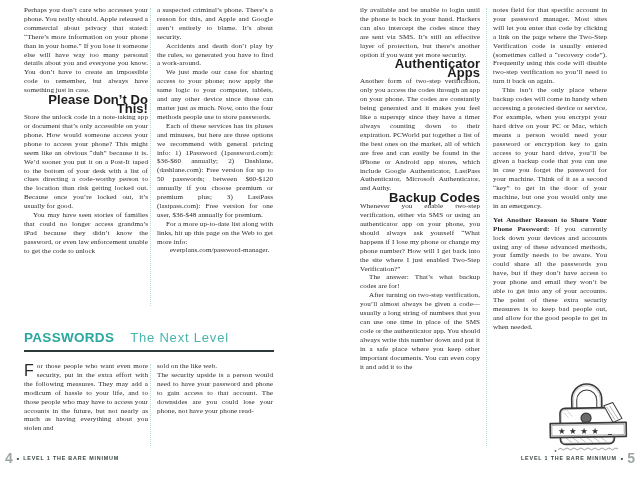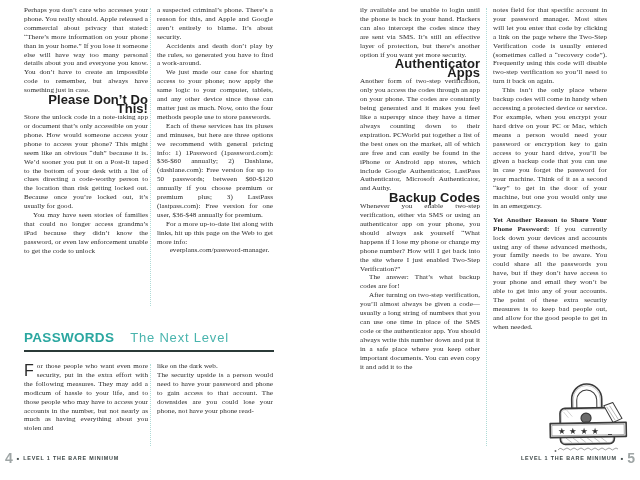--- a/index.html
+++ b/index.html
@@ -64,27 +64,27 @@
     <p>Each of these services has its pluses and minuses, but here are three options we recommend with general pricing info: 1) 1Password (1password.com): $36-$60 annually; 2) Dashlane, (dashlane.com): Free version for up to 50 passwords; between $60-$120 annually if you choose premium or premium plus; 3) LastPass (lastpass.com): Free version for one user, $36-$48 annually for premium.</p>
     <p>For a more up-to-date list along with links, hit up this page on the Web to get more info:</p>
     <p class="boldline">everplans.com/password-manager.</p>
   </div>
 
   <div class="section-head">
     <span class="main">PASSWORDS</span><span class="sub">The Next Level</span>
   </div>
 
   <div class="col" style="left:24px;top:362px;width:124px;">
-    <p class="first"><span class="dropcap">F</span><span>or those people who want even more security, put in the extra effort with the following measures. They may add a modicum of hassle to your life, and to those people who may have to access your accounts in the number, but not nearly as much as having everything about you stolen and</span></p>
+    <p class="first"><span class="dropcap">F</span><span>or those people who want even more security, put in the extra effort with the following measures. They may add a modicum of hassle to your life, and to those people who may have to access your accounts in the future, but not nearly as much as having everything about you stolen and</span></p>
   </div>
 
   <div class="divider" style="left:150px;top:364px;height:82px;"></div>
 
   <div class="col" style="left:157px;top:362px;width:116px;">
-    <p class="first">like on the dark web.</p>
+    <p class="first">sold on the like web.</p>
     <p class="first">The security upside is a person would need to have your password and phone to gain access to that account. The downsides are you could lose your phone, not have your phone read-</p>
   </div>
 
   <div class="folio" style="left:5px;">
     <span class="num">4</span>
     <span class="sq">■</span>
     <span class="lbl">LEVEL 1 THE BARE MINIMUM</span>
   </div>
 </div>
 

